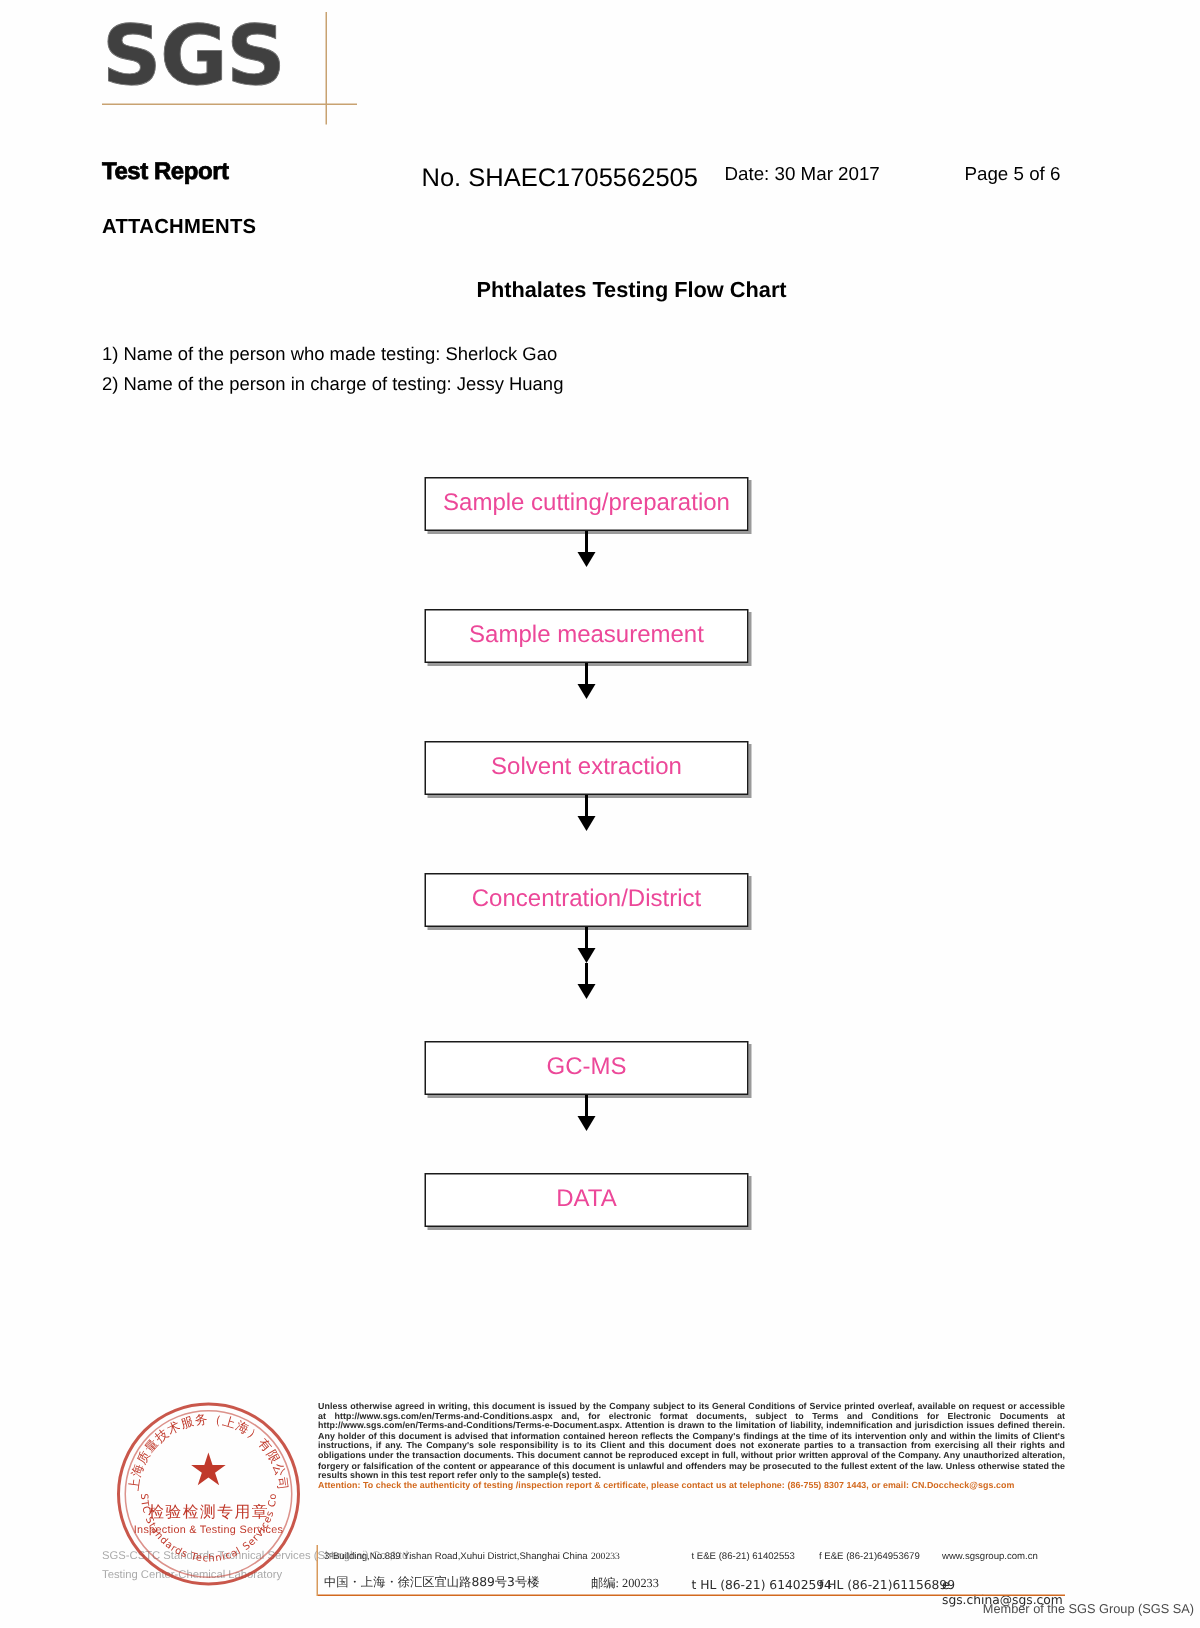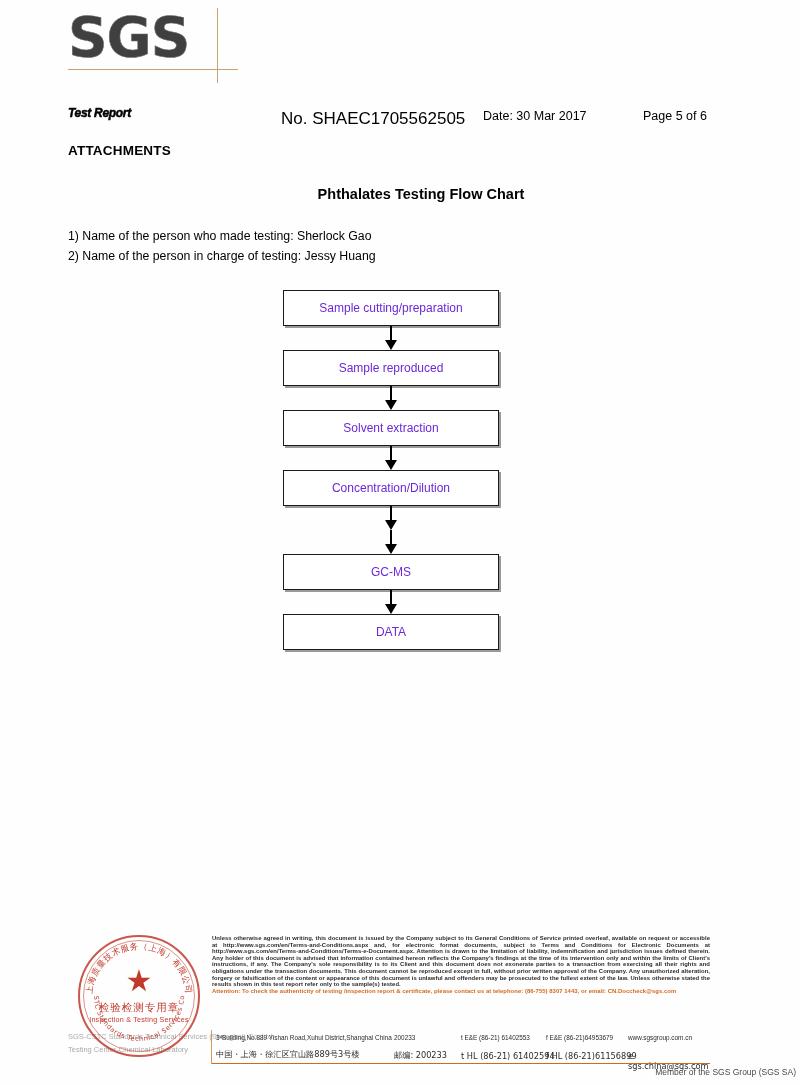--- a/index.html
+++ b/index.html
@@ -61,24 +61,23 @@
     position: absolute;
     left: 68px;
     top: 106px;
     width: 664px;
     height: 24px;
   }
   .hdr-title {
     position: absolute;
     left: 0;
     top: 0;
-    font-size: 12px;
+    font-size: 16px;
     font-weight: bold;
     letter-spacing: -0.3px;
-    font-style: italic;
     -webkit-text-stroke: 0.5px #000;
   }
   .hdr-no {
     position: absolute;
     left: 213px;
     top: 3px;
     font-size: 17px;
   }
   .hdr-date {
     position: absolute;
@@ -134,23 +133,24 @@
   .box {
     position: relative;
     width: 216px;
     height: 36px;
     border: 1px solid #1a1a1a;
     background: #ffffff;
     box-shadow: 2px 2px 0 0 #9a9a9a;
     display: flex;
     align-items: center;
     justify-content: center;
-    font-size: 12px;
-    color: #6d28d9;
+    font-size: 16px;
+    color: #ec4899;
     box-sizing: border-box;
+    margin-top: 28px;
   }
   .arrow {
     position: relative;
     height: 24px;
     width: 216px;
   }
   .arrow .shaft {
     position: absolute;
     left: 107px;
     top: 0;
@@ -296,21 +296,21 @@
   }
   .addr-row {
     position: relative;
     height: 17px;
   }
   .addr-cn {
     font-family: "DejaVu Sans", sans-serif;
     font-size: 8.2px;
   }
   .addr-a  { position: absolute; left: 0;    top: 4px; }
-  .addr-zip{ position: absolute; left: 178px;top: 4px; }
+  .addr-zip{ position: absolute; left: 178px;top: 4px; font-family: Liberation Serif, serif; }
   .addr-t  { position: absolute; left: 245px;top: 4px; }
   .addr-f  { position: absolute; left: 330px;top: 4px; }
   .addr-w  { position: absolute; left: 412px;top: 4px; }
   .addr-cn .addr-a { top: 2px; }
   .addr-cn .addr-zip { top: 3px; }
 
   .footer-rule {
     position: absolute;
     left: 212px;
     top: 138px;
@@ -355,37 +355,37 @@
 
     <div class="flow-item">
       <div class="box">Sample cutting/preparation</div>
     </div>
     <div class="arrow">
       <div class="shaft"></div>
       <div class="head"></div>
     </div>
 
     <div class="flow-item">
-      <div class="box">Sample reproduced</div>
+      <div class="box">Sample measurement</div>
     </div>
     <div class="arrow">
       <div class="shaft"></div>
       <div class="head"></div>
     </div>
 
     <div class="flow-item">
       <div class="box">Solvent extraction</div>
     </div>
     <div class="arrow">
       <div class="shaft"></div>
       <div class="head"></div>
     </div>
 
     <div class="flow-item">
-      <div class="box">Concentration/Dilution</div>
+      <div class="box">Concentration/District</div>
     </div>
     <div class="arrow">
       <div class="shaft"></div>
       <div class="head"></div>
     </div>
 
     <div class="arrow">
       <div class="shaft"></div>
       <div class="head"></div>
     </div>

